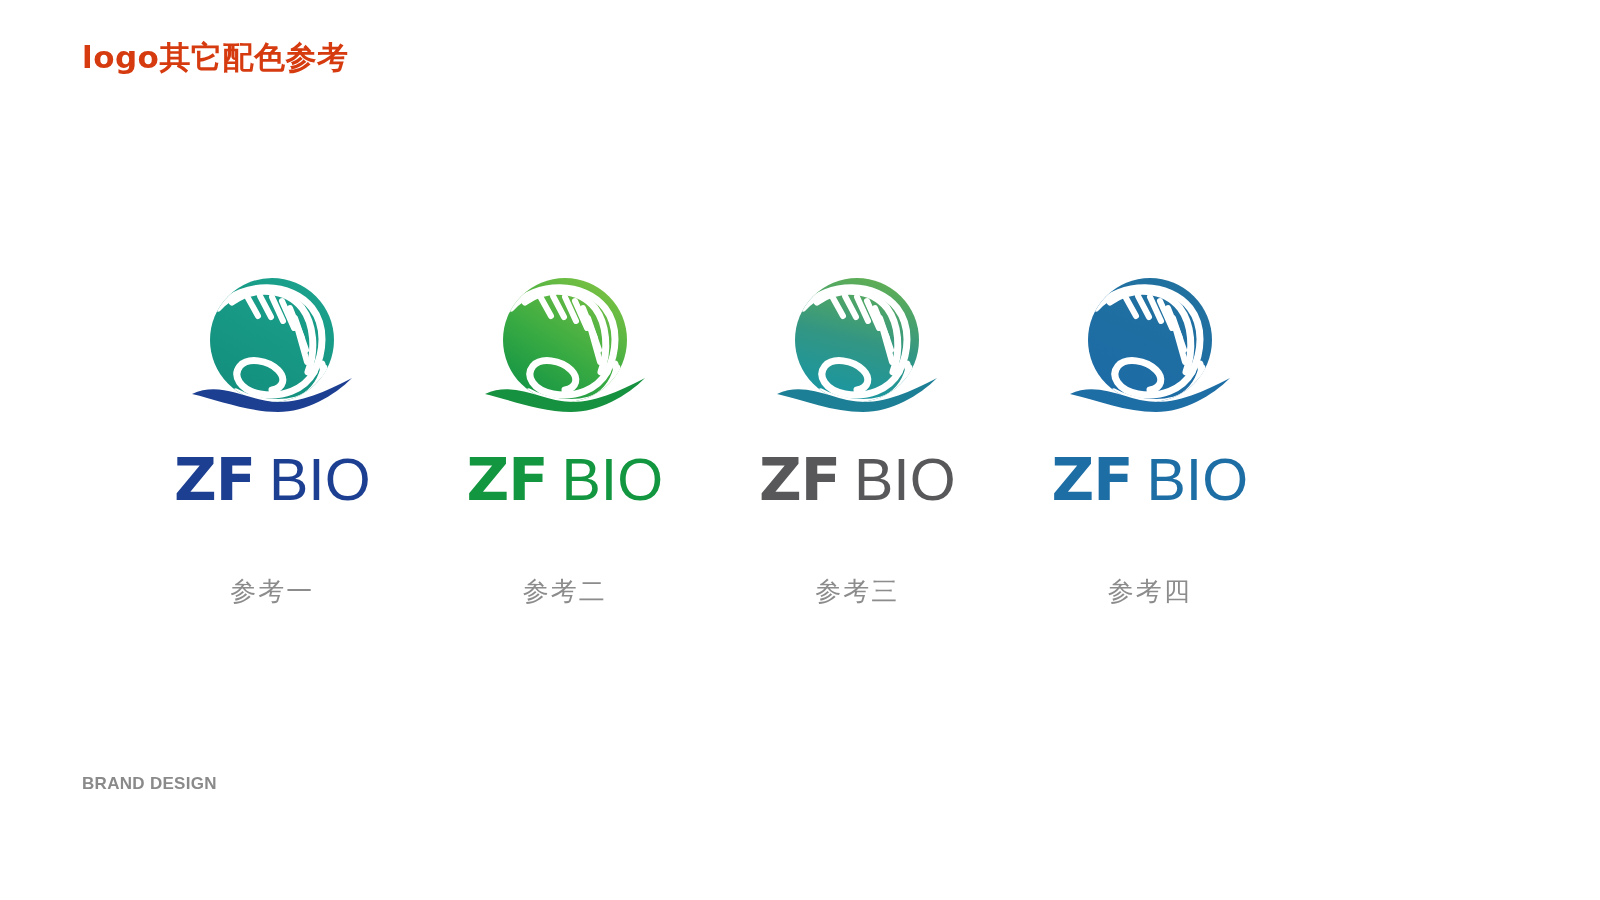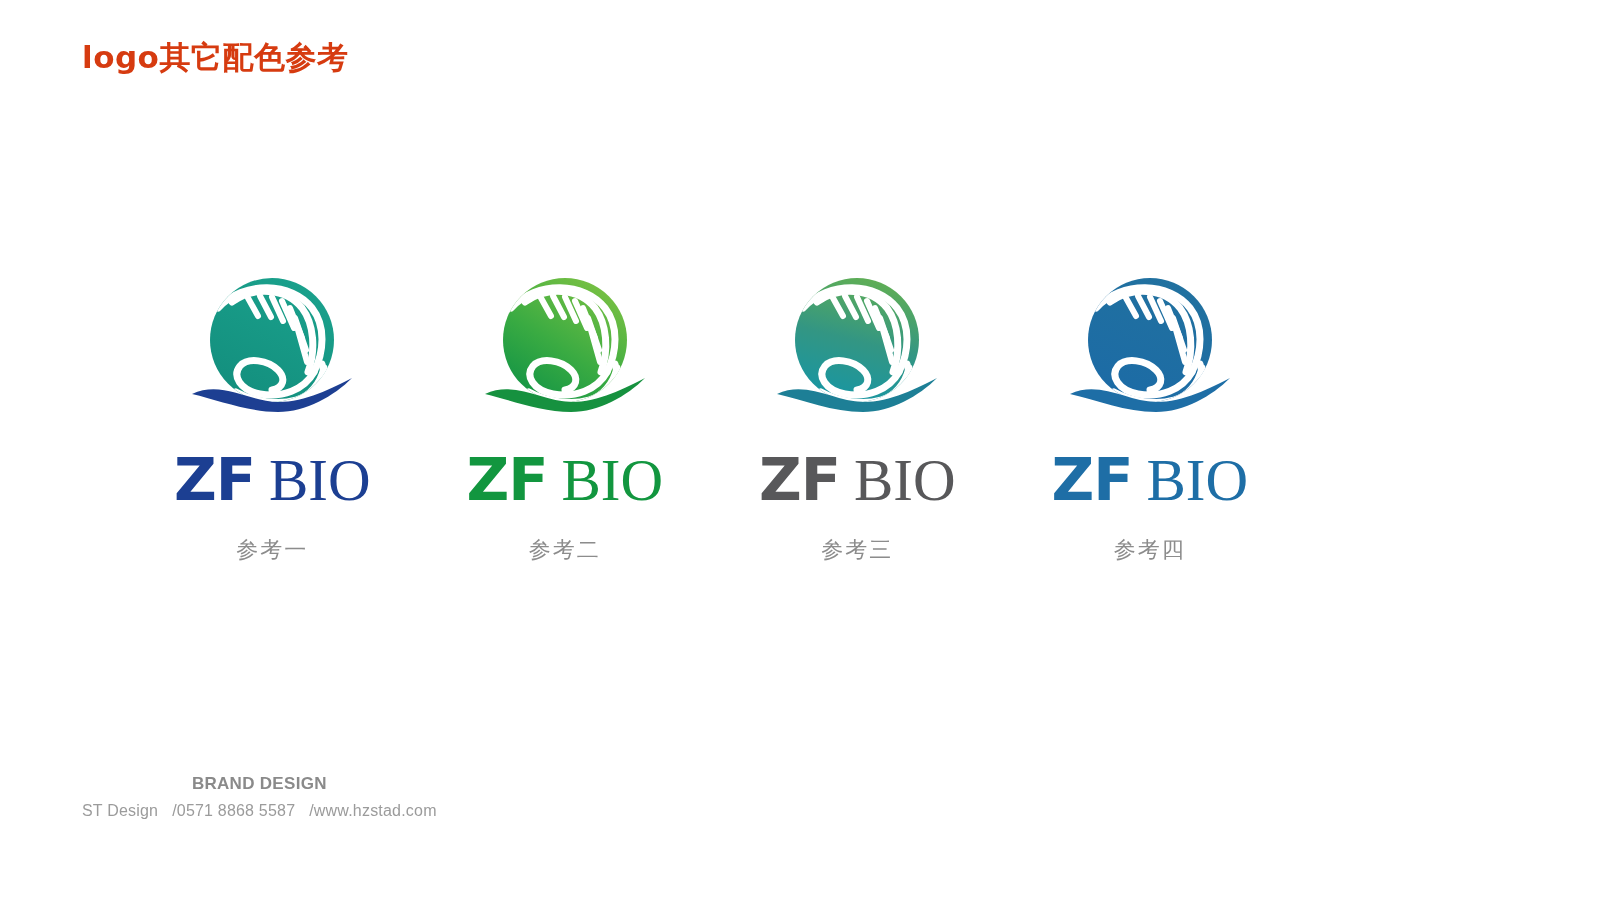--- a/index.html
+++ b/index.html
@@ -76,30 +76,30 @@
     white-space: nowrap;
     line-height: 1;
   }
   .wm-zf {
     font-family: "DejaVu Sans", "Liberation Sans", sans-serif;
     font-size: 59px;
     font-weight: 700;
     letter-spacing: -1px;
   }
   .wm-bio {
-    font-family: Liberation Serif, serif;
+    font-family: Liberation Sans, sans-serif;
     font-size: 59px;
     font-weight: 400;
     letter-spacing: 0px;
     margin-left: 14px;
   }
   .logo-caption {
-    margin-top: 25px;
+    margin-top: 64px;
     font-family: Liberation Mono, monospace;
-    font-size: 22px;
+    font-size: 26px;
     color: #8c8c8c;
     letter-spacing: 2px;
   }
 
   
   .footer {
     position: absolute;
     left: 82px;
     top: 774px;
     text-align: center;
@@ -277,14 +277,13 @@
       <span class="wm-zf" style="color: rgb(30, 110, 166);">ZF</span>
       <span class="wm-bio" style="color: rgb(30, 110, 166);">BIO</span>
     </div>
     <div class="logo-caption">参考四</div>
   </div>
 
 </div>
 
 <div class="footer">
   <div class="footer-brand">BRAND DESIGN</div>
-  <div class="footer-contact">ST Design   /0571 8868 5587   /www.hzstad.com</div>
 </div>
 
 </body></html>

